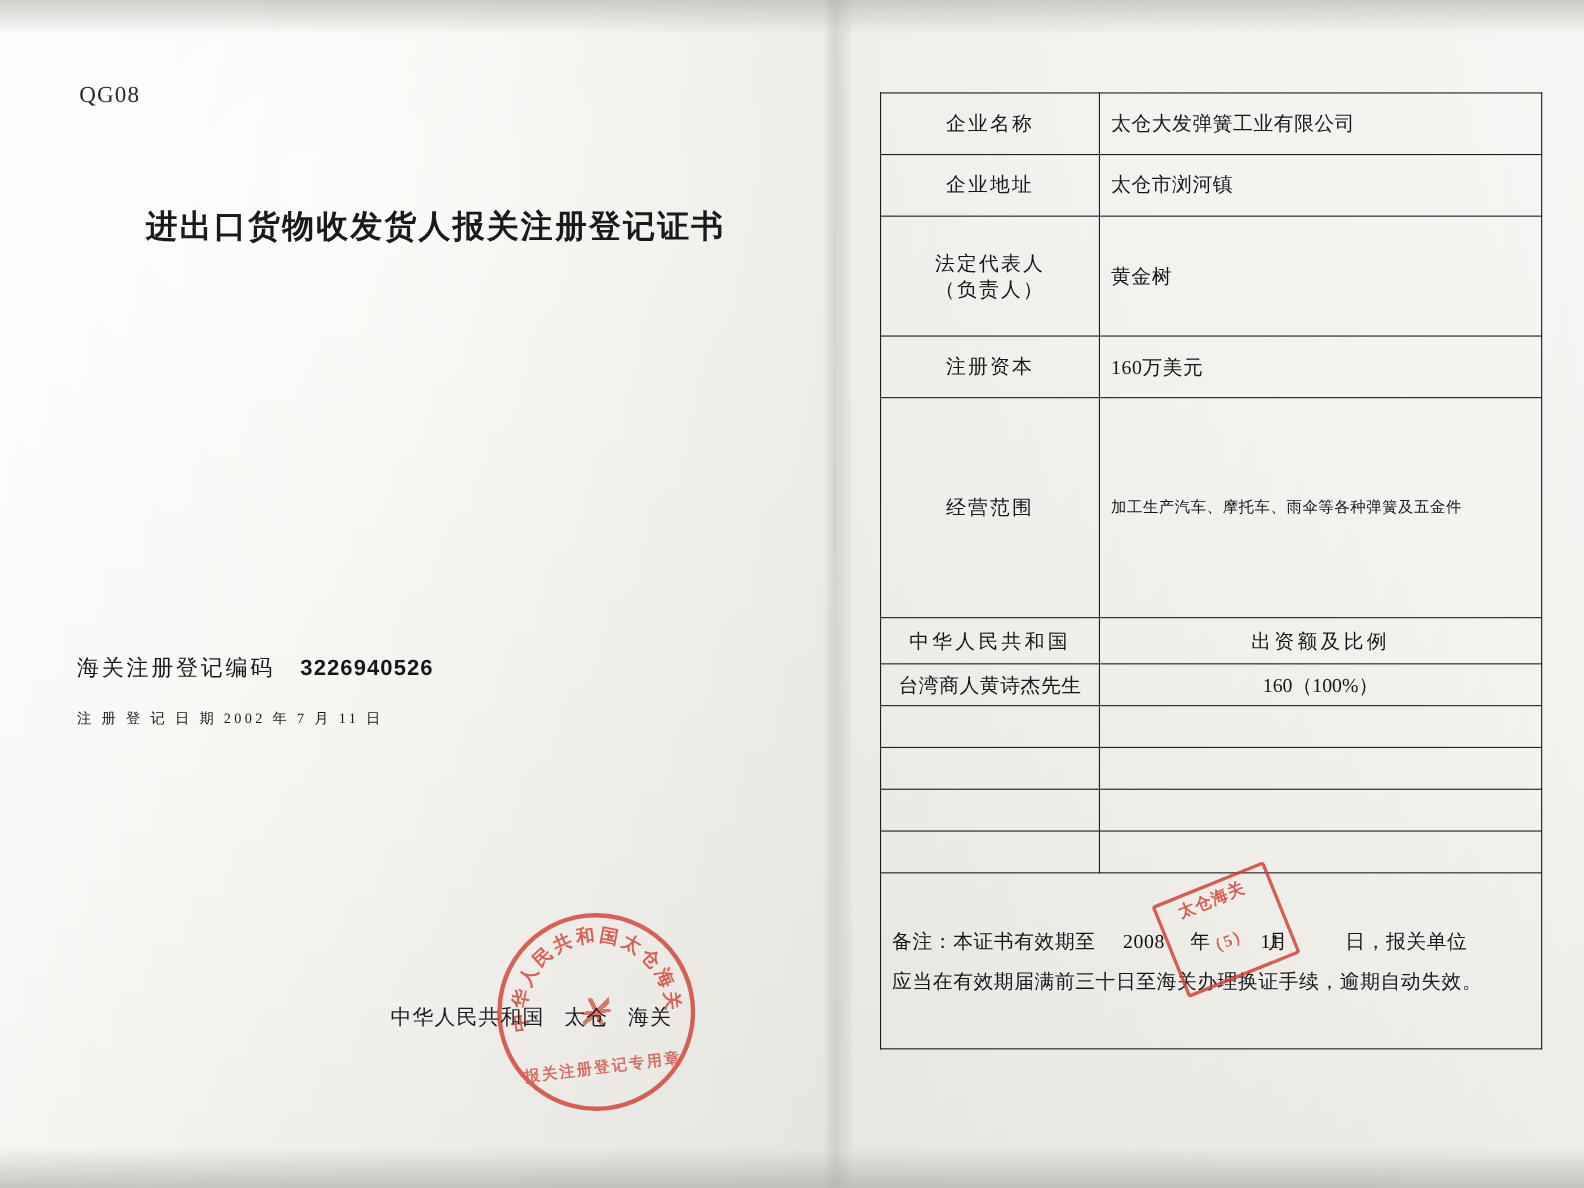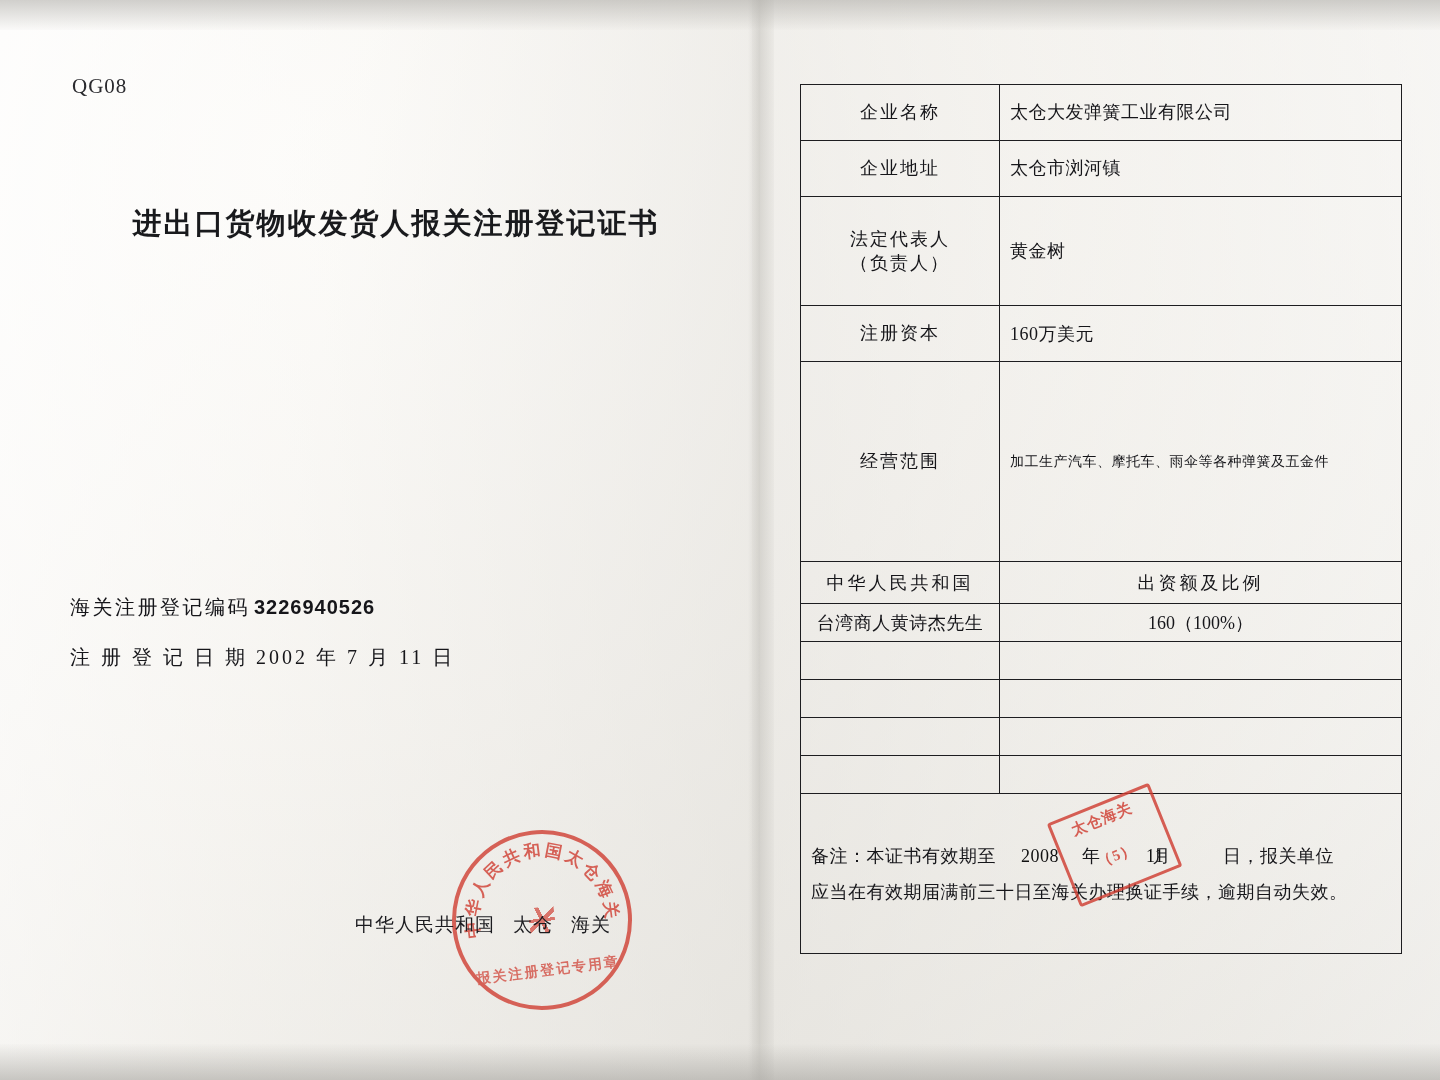--- a/index.html
+++ b/index.html
@@ -63,45 +63,45 @@
     text-align: center;
   }
   .title-1 {
     font-size: 34px;
     letter-spacing: 10px;
     font-weight: 600;
     color: #191a1d;
     white-space: nowrap;
   }
   .title-2 {
-    margin-top: 22px;
+    margin-top: 4px;
     font-size: 29px;
     letter-spacing: 2px;
     font-weight: 600;
     color: #191a1d;
     white-space: nowrap;
   }
   .reg-no-row {
     position: absolute;
     left: 70px; top: 594px;
     font-size: 20px;
     letter-spacing: 2.5px;
     white-space: nowrap;
   }
   .reg-no-row .val {
     font-weight: 700;
     letter-spacing: 1px;
-    margin-left: 4px;
+    margin-left: 23px;
     font-family: "Liberation Sans", sans-serif;
     font-size: 20px;
   }
   .reg-date-row {
     position: absolute;
     left: 70px; top: 644px;
-    font-size: 20px;
+    font-size: 13px;
     letter-spacing: 3px;
     white-space: nowrap;
   }
   .seal-caption {
     position: absolute;
     left: 355px; top: 912px;
     font-size: 19px;
     letter-spacing: 1px;
     white-space: nowrap;
     color: #1b1b1f;

